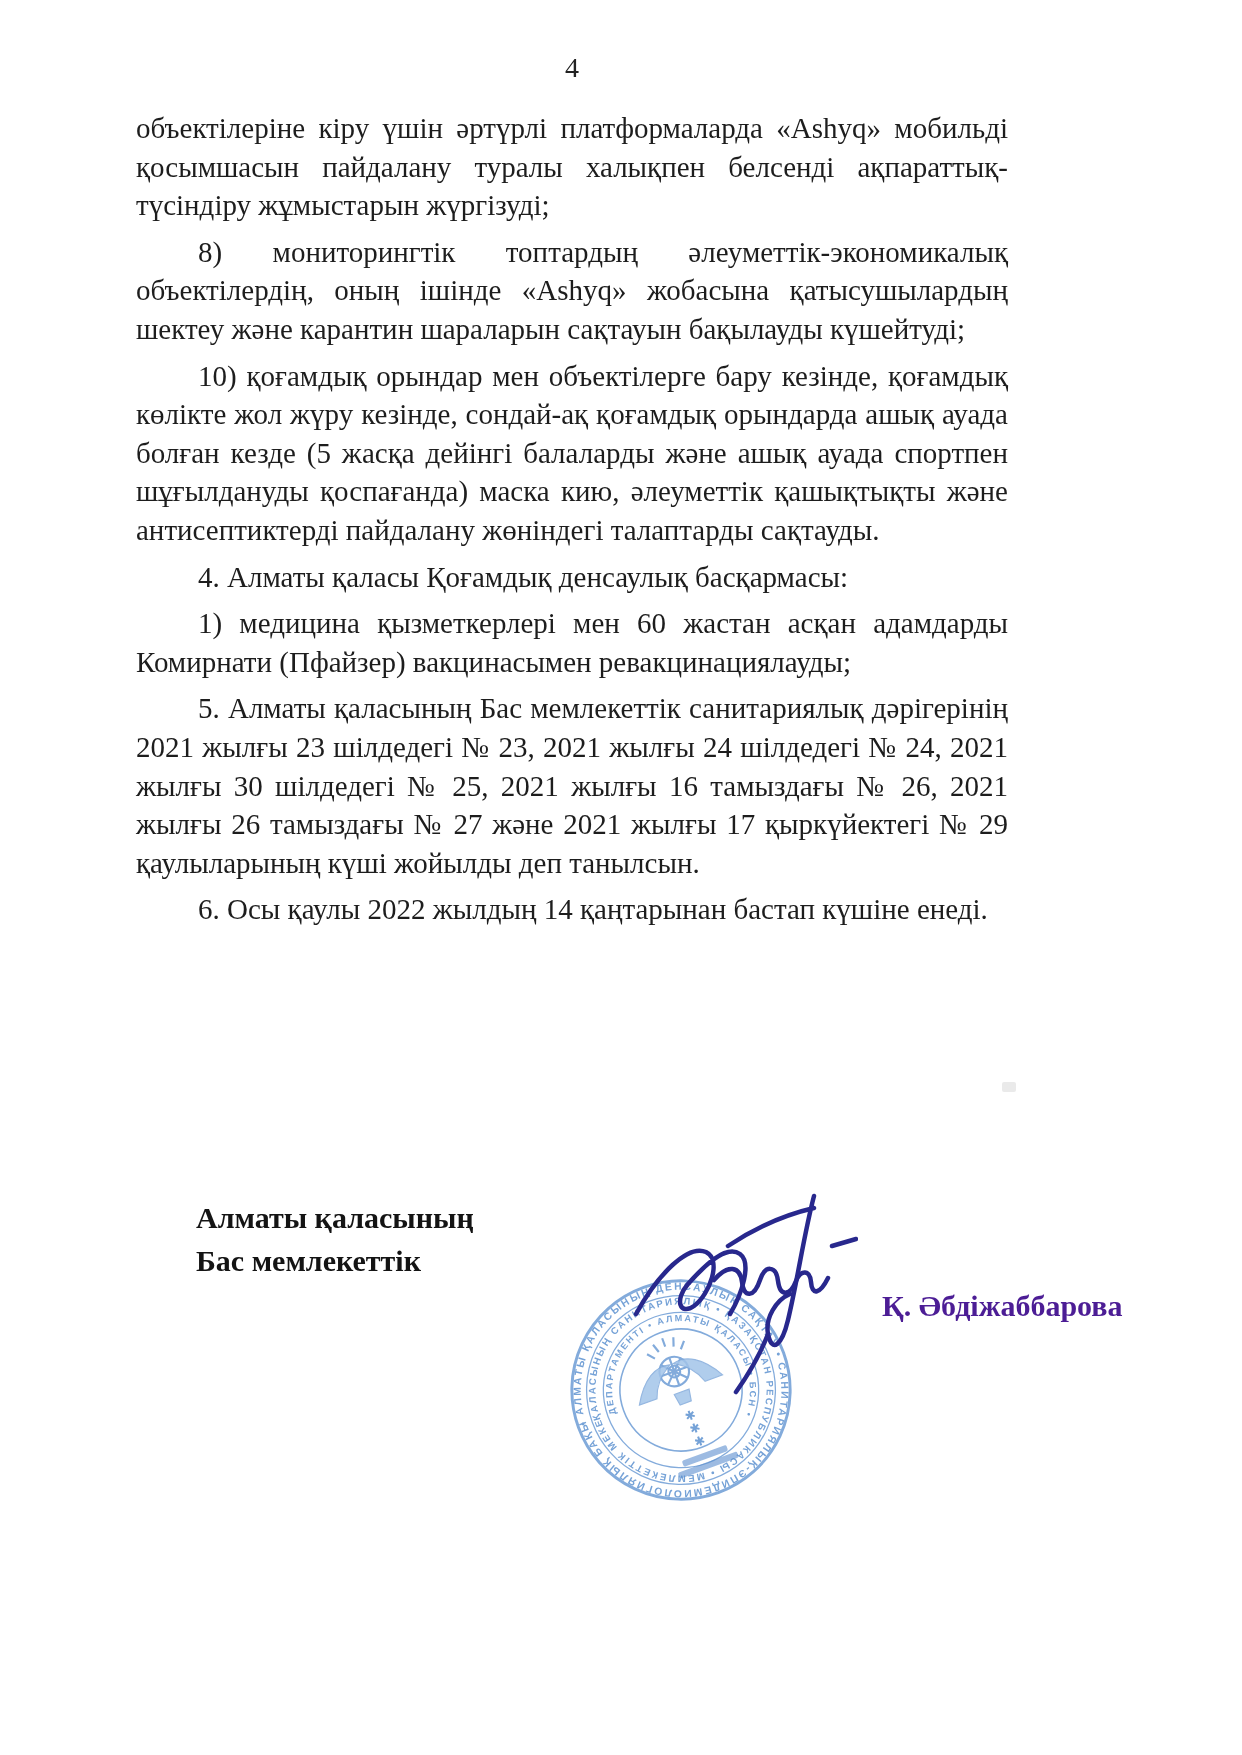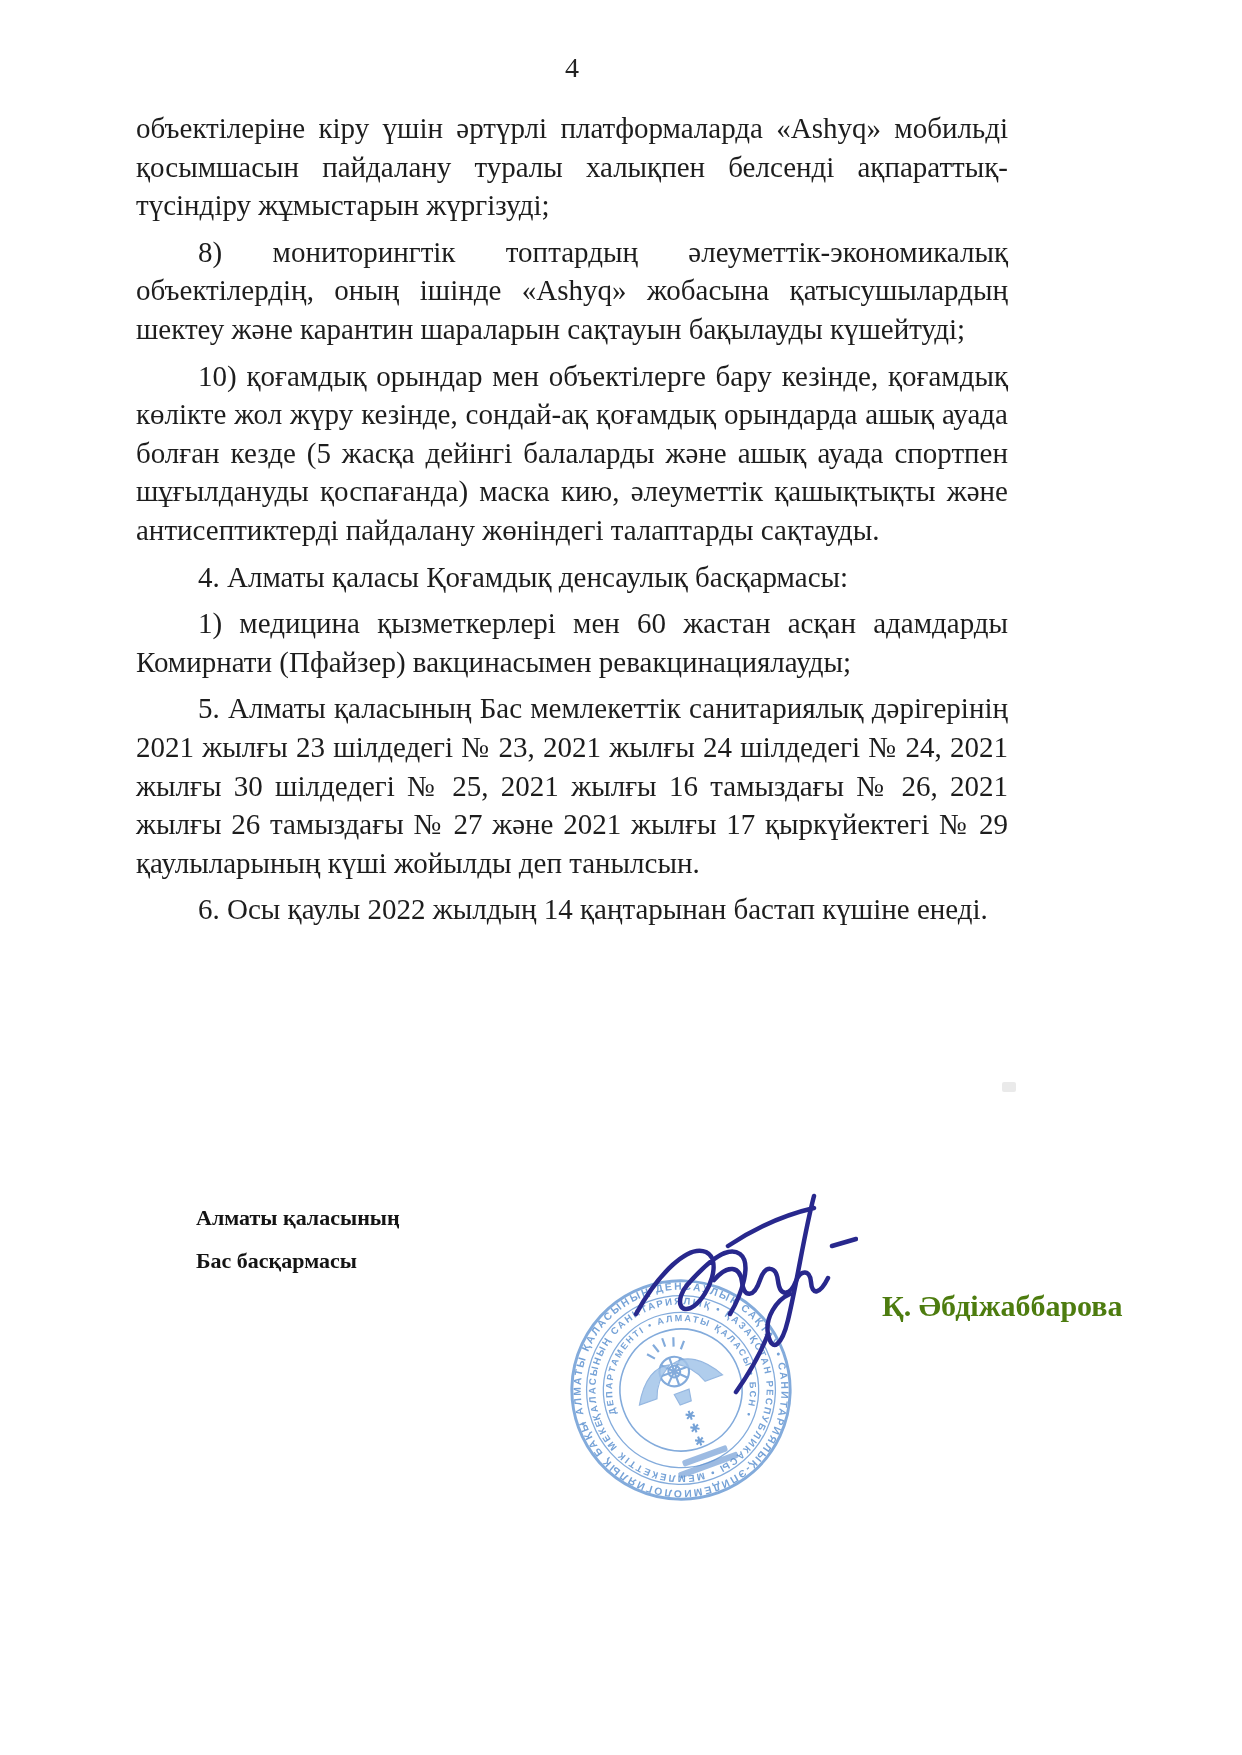--- a/index.html
+++ b/index.html
@@ -13,25 +13,25 @@
     font-size:28px;color:#222;
   }
   .body-text{
     position:absolute;left:128px;top:101px;width:888px;
     font-size:29px;line-height:38.6px;text-align:justify;
   }
   .body-text p{margin:8px;}
   .body-text p.indent{text-indent:62px;}
   .sig-title{
     position:absolute;left:196px;top:1196px;
-    font-size:22px;font-weight:bold;line-height:43px;color:#141414;
+    font-size:30px;font-weight:bold;line-height:43px;color:#141414;
   }
   .sig-name{
     position:absolute;left:882px;top:1289px;
-    font-size:30px;font-weight:bold;color:#4d7c0f;white-space:nowrap;text-align:right;
+    font-size:30px;font-weight:bold;color:#4c1d95;white-space:nowrap;text-align:right;
   }
   .stamp{position:absolute;left:563px;top:1272px;width:236px;height:236px;opacity:.93;}
   .stamp .ring-line{fill:none;stroke:var(--stamp-line,#7aa5d9);}
   .stamp .ring-text{
     fill:var(--stamp-text,#6b9bd4);
     font-family:"Liberation Sans","DejaVu Sans",sans-serif;
     font-weight:bold;letter-spacing:2px;
   }
   .stamp .emblem{stroke:var(--stamp-line,#7aa5d9);fill:none;stroke-width:2.2;}
   .stamp .emblem-fill{fill:var(--stamp-fill,#9cc0e8);stroke:var(--stamp-line,#7aa5d9);stroke-width:1.2;opacity:.85;}
@@ -56,21 +56,21 @@
       <p class="indent">8) мониторингтік топтардың әлеуметтік-экономикалық объектілердің, оның ішінде «Ashyq» жобасына қатысушылардың шектеу және карантин шараларын сақтауын бақылауды күшейтуді;</p>
       <p class="indent">10) қоғамдық орындар мен объектілерге бару кезінде, қоғамдық көлікте жол жүру кезінде, сондай-ақ қоғамдық орындарда ашық ауада болған кезде (5 жасқа дейінгі балаларды және ашық ауада спортпен шұғылдануды қоспағанда) маска кию, әлеуметтік қашықтықты және антисептиктерді пайдалану жөніндегі талаптарды сақтауды.</p>
       <p class="indent">4. Алматы қаласы Қоғамдық денсаулық басқармасы:</p>
       <p class="indent">1) медицина қызметкерлері мен 60 жастан асқан адамдарды Комирнати (Пфайзер) вакцинасымен ревакцинациялауды;</p>
       <p class="indent">5. Алматы қаласының Бас мемлекеттік санитариялық дәрігерінің 2021 жылғы 23 шілдедегі № 23, 2021 жылғы 24 шілдедегі № 24, 2021 жылғы 30 шілдедегі № 25, 2021 жылғы 16 тамыздағы № 26, 2021 жылғы 26 тамыздағы № 27 және 2021 жылғы 17 қыркүйектегі № 29 қаулыларының күші жойылды деп танылсын.</p>
       <p class="indent">6. Осы қаулы 2022 жылдың 14  қаңтарынан бастап күшіне енеді.</p>
     </div>
 
   <div class="sig-title">
     <div>Алматы қаласының</div>
-    <div>Бас басқармасы</div>
+    <div>Бас мемлекеттік</div>
   </div>
 
   <div class="sig-name">Қ. Әбдіжаббарова</div>
 
   <div class="artifact"></div>
 
   <svg class="stamp" viewBox="0 0 240 240" aria-hidden="true">
     <defs>
       <path id="ring1" d="M120,120 m -102,0 a 102,102 0 1,1 204,0 a 102,102 0 1,1 -204,0"></path>
       <path id="ring2" d="M120,120 m -87,0 a 87,87 0 1,1 174,0 a 87,87 0 1,1 -174,0"></path>

